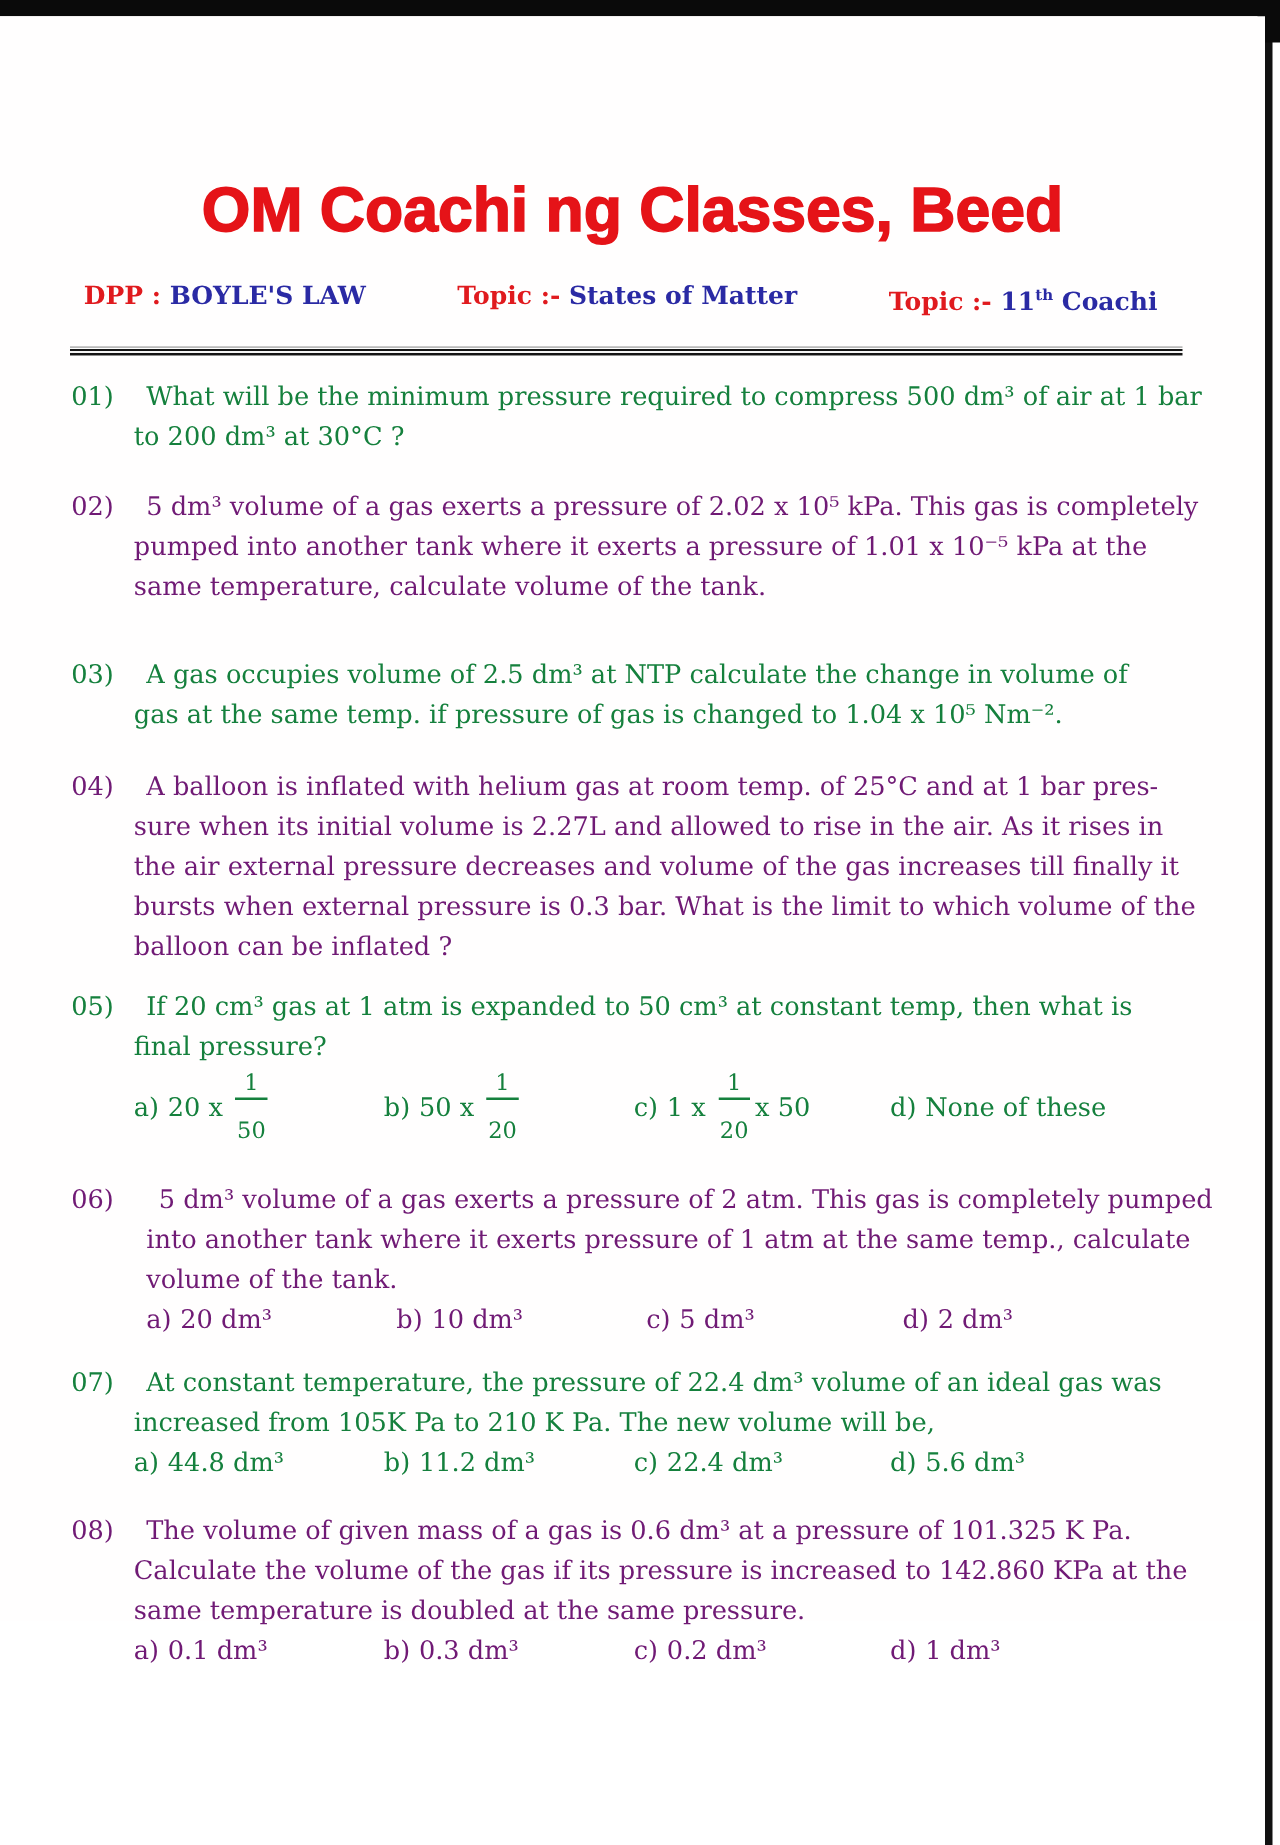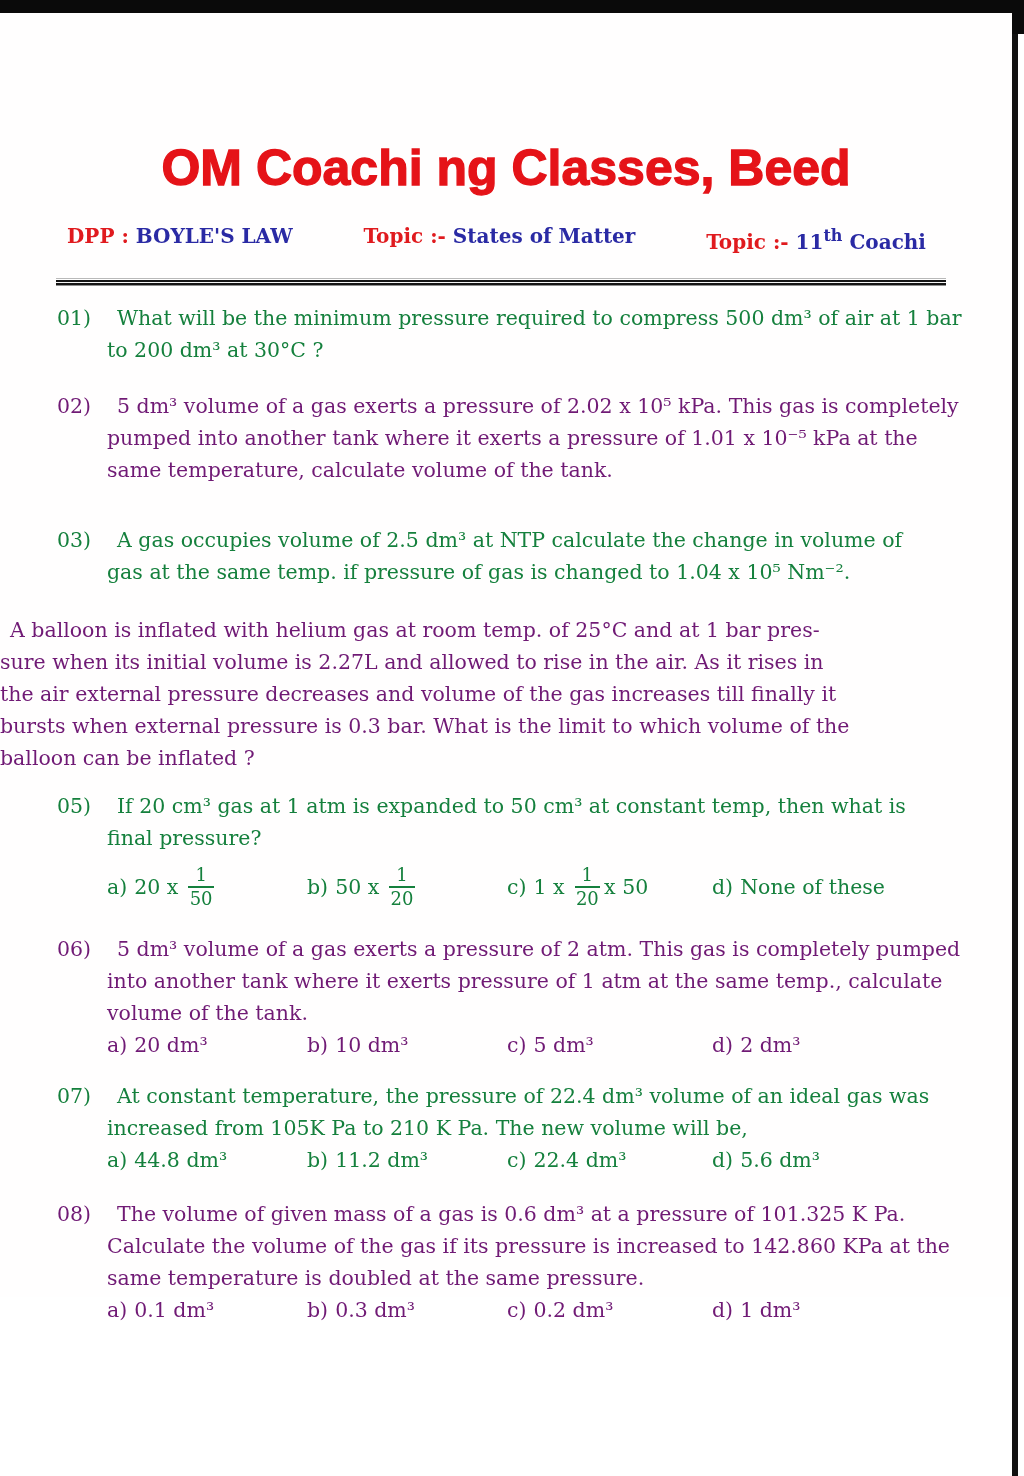--- a/index.html
+++ b/index.html
@@ -21,21 +21,21 @@
     color:#e51318; -webkit-text-stroke:1.3px #e51318; letter-spacing:0px;
     white-space:nowrap;
   }
   .meta {
     display:flex; justify-content:space-between;
     margin:27px 86px 0 67px;
     font-weight:bold; font-size:20px; line-height:26px; white-space:nowrap;
   }
   .meta .lbl { color:#e01a1e; }
   .meta .val { color:#2a2aa4; }
-  .meta sup { font-size:16px; }
+  .meta sup { font-size:12px; }
 
   .rule {
     margin:23px 0 0 56px; width:890px; height:10px;
     background:linear-gradient(to bottom,
       #b9b9b9 0 1px, #ffffff 1px 2px, #151515 2px 4px,
       #f5f5f5 4px 5px, #151515 5px 7px, #8f8f8f 7px 8px, #ffffff 8px 10px);
   }
 
   .q { display:flex; font-size:20.5px; line-height:32px; }
   .qnum { flex:none; width:50px; margin-left:57px; }
@@ -44,38 +44,38 @@
   .qbody .line.first { text-indent:10px; }
 
   .magenta { color:#15803d; }
   .blue    { color:#701a75; }
 
   .mt1 { margin-top:14px; }  
   .mt2 { margin-top:24px; }  
   .mt3 { margin-top:38px; }  
   .mt4 { margin-top:26px; }  
   .mt5 { margin-top:16px; }  
-  .mt6 { margin-top:17px; }  
+  .mt6 { margin-top:28px;gap:10px; }  
   .mt7 { margin-top:19px; }  
   .mt8 { margin-top:22px; }  
 
   .opts {
     display:grid; grid-template-columns:200px 200px 205px 1fr;
     align-items:center; white-space:nowrap;
   }
   .opts.tall { height:58px; margin-top:4px; }
   .opt { display:flex; align-items:center; }
   .opt .olabel { margin-right:7px; }
   .opt .piece { margin-right:6px; }
   .frac {
     display:inline-flex; flex-direction:column; align-items:center;
     font-size:18px; line-height:1.1; margin:0 4px; vertical-align:middle;
   }
   .frac .fnum { padding:0 7px 1px 7px; border-bottom:2px solid currentColor; }
-  .frac .fden { padding-top:1px; }
+  .frac .fden { padding-top:15px; }
 </style>
 </head>
 <body>
 
 <div class="topbar"></div>
 <div class="right-edge"></div>
 <div class="right-corner"></div>
 
 <div class="page">
 
@@ -117,20 +117,21 @@
 
   <div class="q magenta mt3">
     <div class="qnum">03)</div>
     <div class="qbody">
       <div class="line first">A gas occupies volume of 2.5 dm³ at NTP calculate the change in volume of</div>
       <div class="line">gas at the same temp. if pressure of gas is changed to 1.04 x 10⁵ Nm⁻².</div>
     </div>
   </div>
 
   <div class="q blue mt4">
+    <div class="qnum">04)</div>
     <div class="qbody">
       <div class="line first">A balloon is inflated with helium gas at room temp. of 25°C and at 1 bar pres-</div>
       <div class="line">sure when its initial volume is 2.27L and allowed to rise in the air. As it rises in</div>
       <div class="line">the air external pressure decreases and volume of the gas increases till finally it</div>
       <div class="line">bursts when external pressure is 0.3 bar. What is the limit to which volume of the</div>
       <div class="line">balloon can be inflated ?</div>
     </div>
   </div>
 
   <div class="q magenta mt5">

